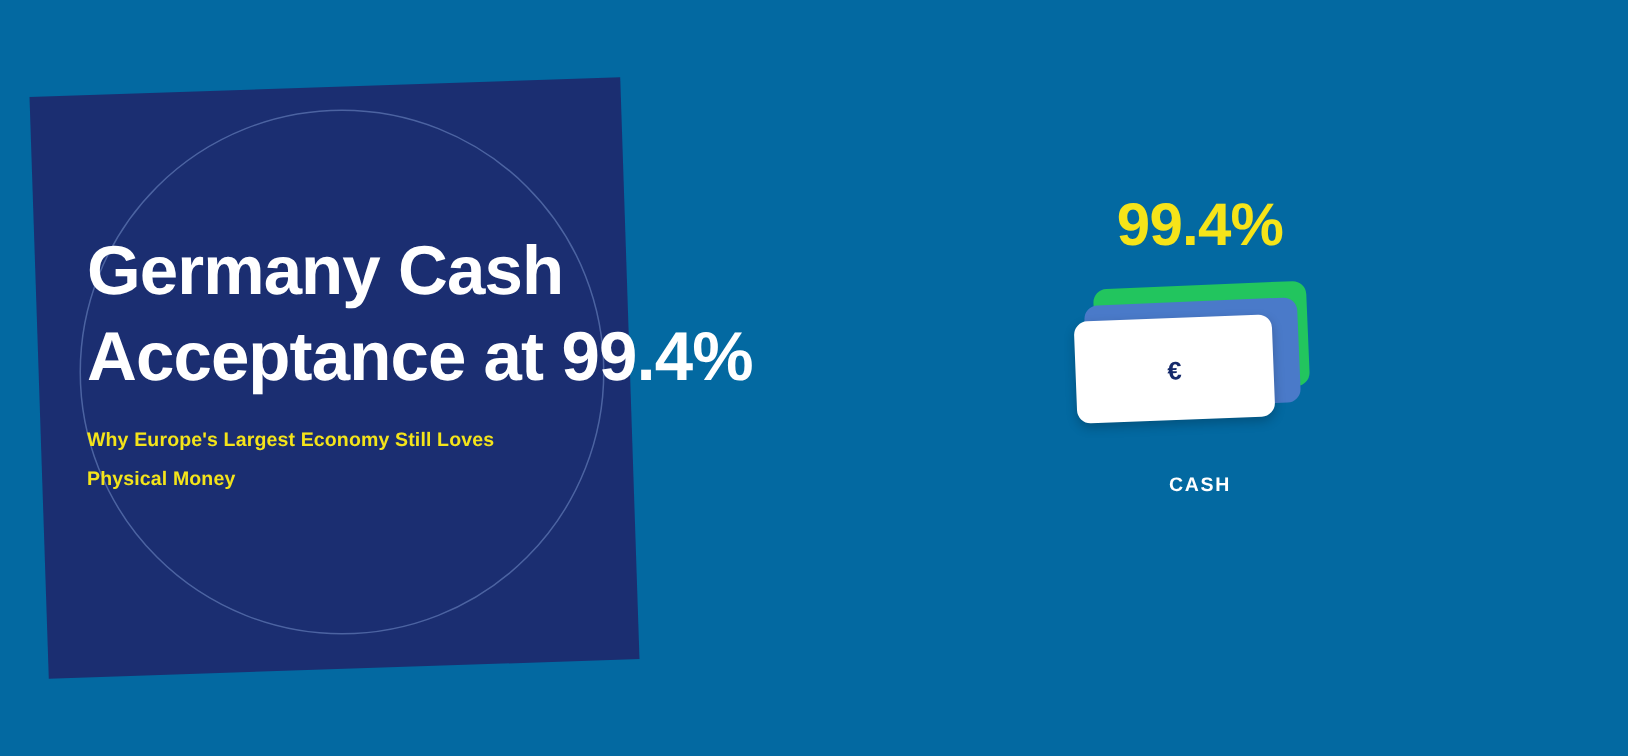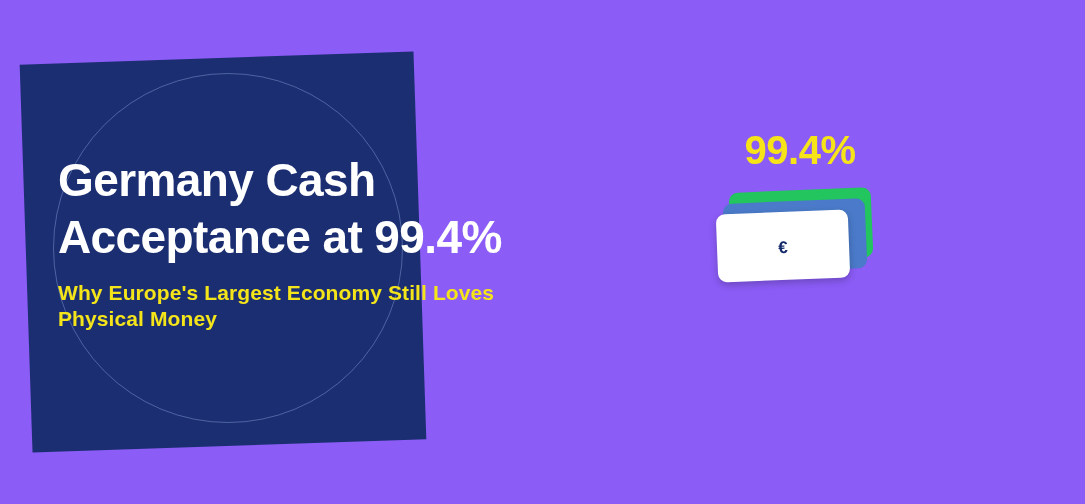--- a/index.html
+++ b/index.html
@@ -12,21 +12,21 @@
     height: 504px;
     overflow: hidden;
     font-family: "Liberation Sans", sans-serif;
     background: #12245f;
   }
 
   #stage {
     position: relative;
     width: 1085px;
     height: 504px;
-    background: #8b5cf6;
+    background: #0369a1;
     overflow: hidden;
   }
 
   
   .deco-panel {
     position: absolute;
     left: 26px;
     top: 58px;
     width: 394px;
     height: 388px;
@@ -60,21 +60,21 @@
     font-size: 46px;
     font-weight: bold;
     line-height: 57px;
     letter-spacing: -0.6px;
     white-space: pre-line;
   }
 
   .subhead {
     margin: 14px 0 0 0;
     color: #f4e41a;
-    font-size: 21px;
+    font-size: 13px;
     font-weight: bold;
     line-height: 26px;
     letter-spacing: 0.1px;
     width: 480px;
     white-space: pre-line;
   }
 
   
   .stat-block {
     position: absolute;
@@ -172,15 +172,16 @@
     <div class="stat-value">99.4%</div>
 
     <div class="card-stack">
       <div class="card card-green"></div>
       <div class="card card-blue"></div>
       <div class="card card-white">
         <span class="euro-symbol">€</span>
       </div>
     </div>
 
+    <div class="stat-label">CASH</div>
   </div>
 
 </div>
 
 </body></html>

